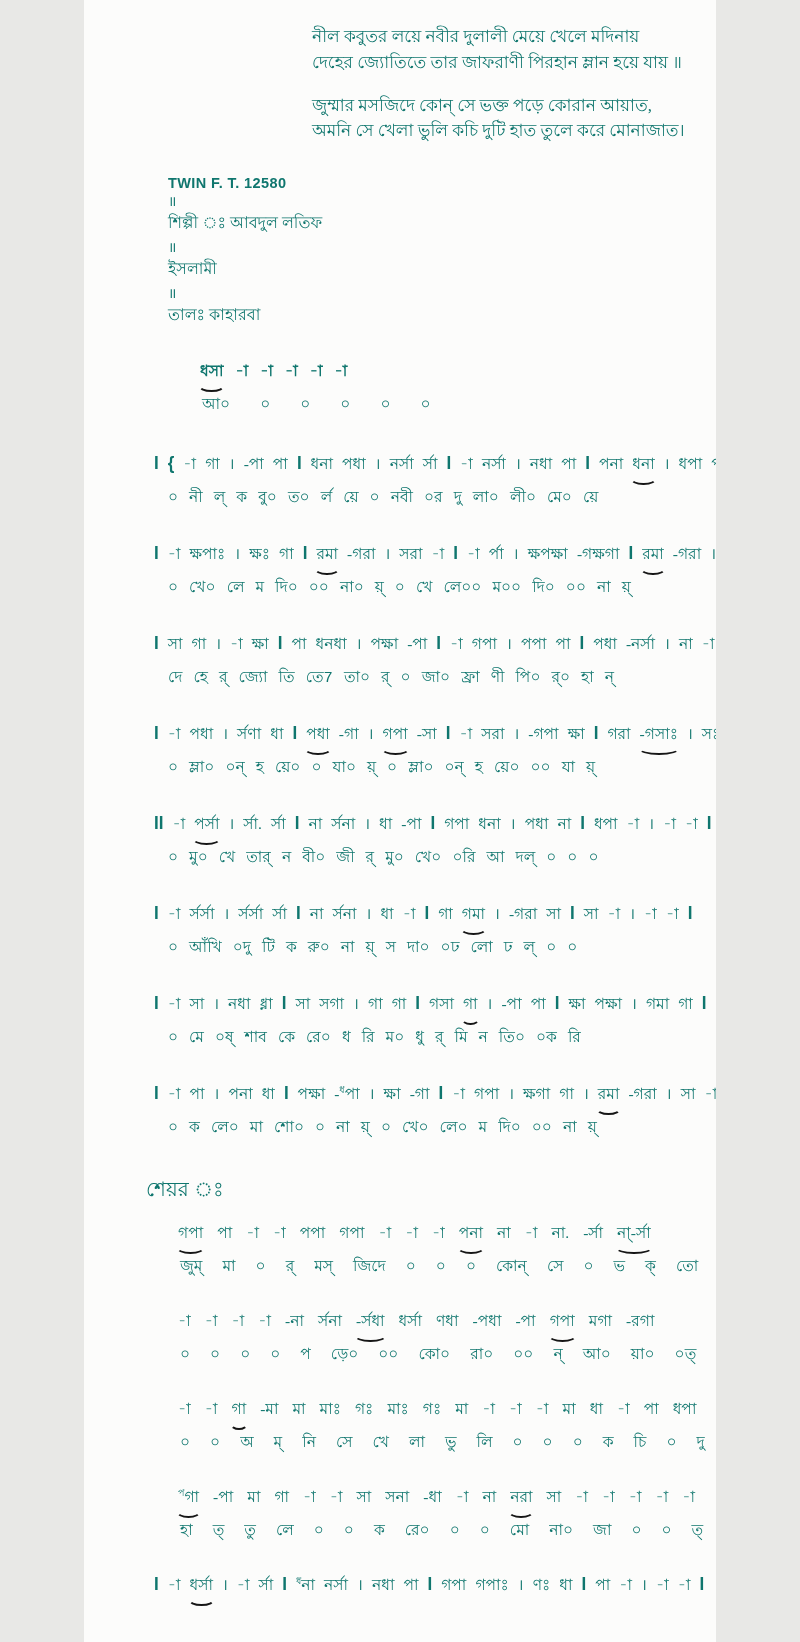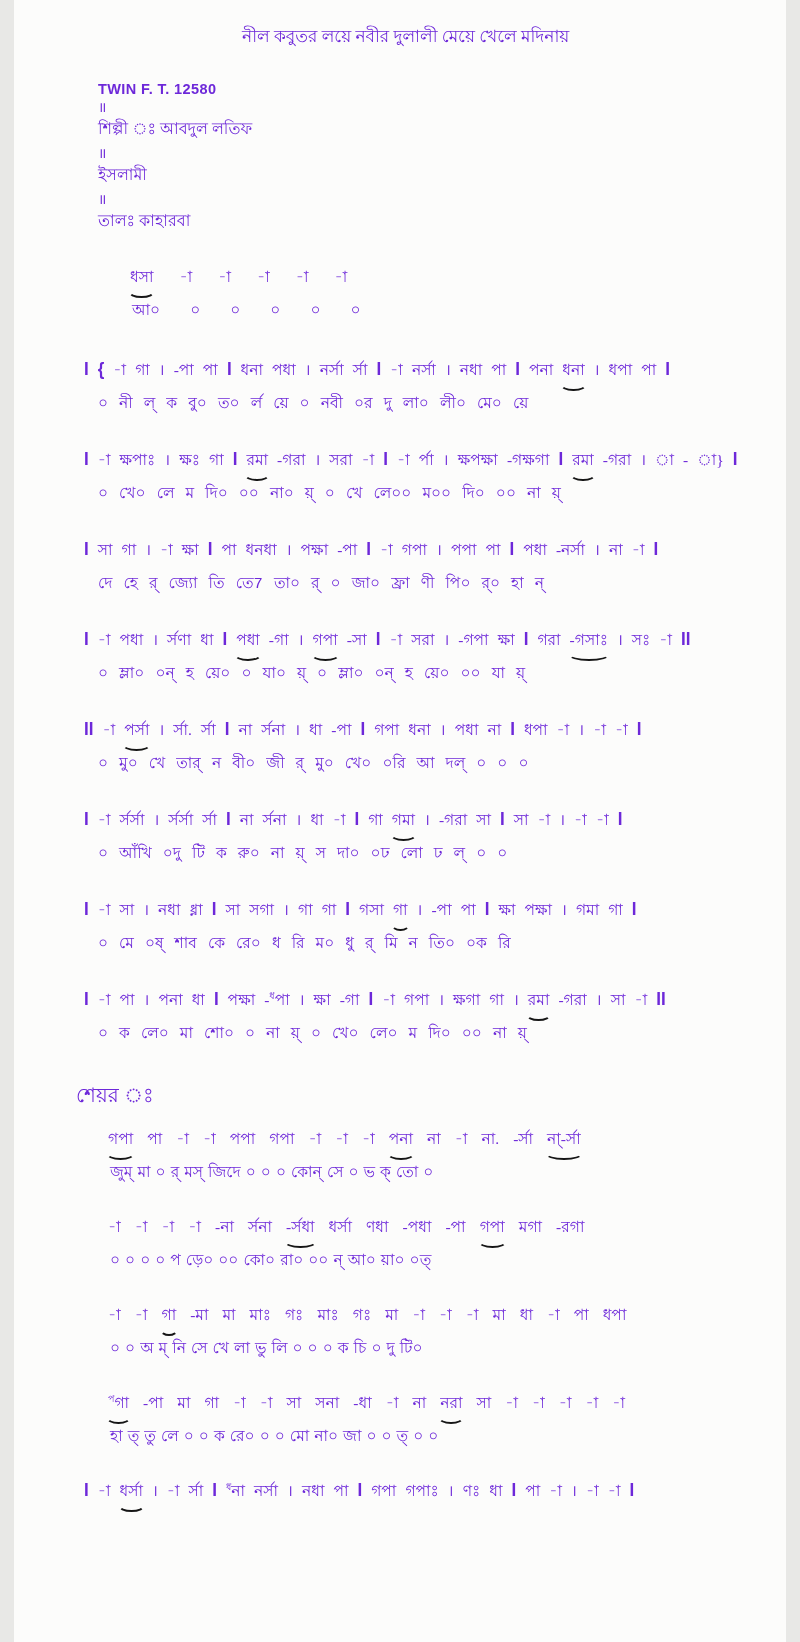--- a/index.html
+++ b/index.html
@@ -1,17 +1,17 @@
 <!DOCTYPE html>
 <html><head>
 <meta charset="utf-8">
 <style>
   html,body{margin:0;padding:0;background:#e8e8e6;}
   .page{
-    width:772px;height:1642px;margin:0 auto;background:#fcfcfb;color:#6d28d9;
+    width:632px;height:1642px;margin:0 auto;background:#fcfcfb;color:#0f766e;
     font-family:"Liberation Serif", serif;position:relative;overflow:hidden;
     box-sizing:border-box;
   }
   
   .toplyrics{padding:24px 30px 0 228px;font-size:17px;line-height:1.52;}
   .stanza{margin:0 0 17px 0;}
   .stanza div{white-space:nowrap;}
   
   .headerrow{
     display:flex;align-items:baseline;justify-content:space-between;
@@ -20,43 +20,48 @@
   .cat{font-family:"Liberation Sans",sans-serif;font-weight:700;font-size:14.5px;letter-spacing:.4px;}
   .sep{font-size:14px;}
   .genre{font-weight:400;}
   
   .notation{padding:30px 10px 0 70px;font-size:15.5px;}
   .nline{margin-bottom:31px;}
   .nrow{display:flex;align-items:baseline;white-space:nowrap;}
   .nrow.notes{gap:9px;}
   .nrow.lyr{gap:11px;margin-top:7px;padding-left:14px;font-family:Liberation Mono, monospace;}
   .nline.intro{padding-left:46px;margin-bottom:34px;}
-  .nline.intro .nrow.notes{gap:26px;}
+  .nline.intro .nrow.notes{gap:12px;font-weight:bold;}
   .nline.intro .nrow.lyr{gap:30px;padding-left:2px;}
   .nline.shayer{padding-left:24px;margin-bottom:29px;}
   .nline.shayer .nrow.notes{gap:14px;}
-  .nline.shayer .nrow.lyr{gap:5px;padding-left:2px;}
+  .nline.shayer .nrow.lyr{gap:20px;padding-left:2px;}
   .tk{position:relative;display:inline-block;}
   .tk.bar{font-weight:700;font-family:"Liberation Sans",sans-serif;font-size:17px;transform:scaleY(1.08);}
   .tk.thin{opacity:.9;}
   .tk.slur::after{
     content:"";position:absolute;left:-2px;right:-2px;bottom:-7px;height:9px;
     border:2px solid transparent;border-bottom-color:#161616;border-radius:50%;
   }
   .tk sup{font-size:9.5px;line-height:0;}
   .shayer-label{padding:2px 0 14px 0;margin-left:-8px;font-size:20px;}
 </style>
 </head>
 <body>
 
 <div class="page">
 
   <div class="toplyrics">
       <div class="stanza">
         <div>নীল কবুতর লয়ে নবীর দুলালী মেয়ে খেলে মদিনায়</div>
+        <div>দেহের জ্যোতিতে তার জাফরাণী পিরহান ম্লান হয়ে যায় ॥</div>
+      </div>
+      <div class="stanza">
+        <div>জুম্মার মসজিদে কোন্ সে ভক্ত পড়ে কোরান আয়াত,</div>
+        <div>অমনি সে খেলা ভুলি কচি দুটি হাত তুলে করে মোনাজাত।</div>
       </div>
     </div>
 
   <div class="headerrow">
     <span class="cat">TWIN F. T. 12580</span>
     <span class="sep">॥</span>
     <span class="artist">শিল্পী ঃ আবদুল লতিফ</span>
     <span class="sep">॥</span>
     <span class="genre">ইসলামী</span>
     <span class="sep">॥</span>

